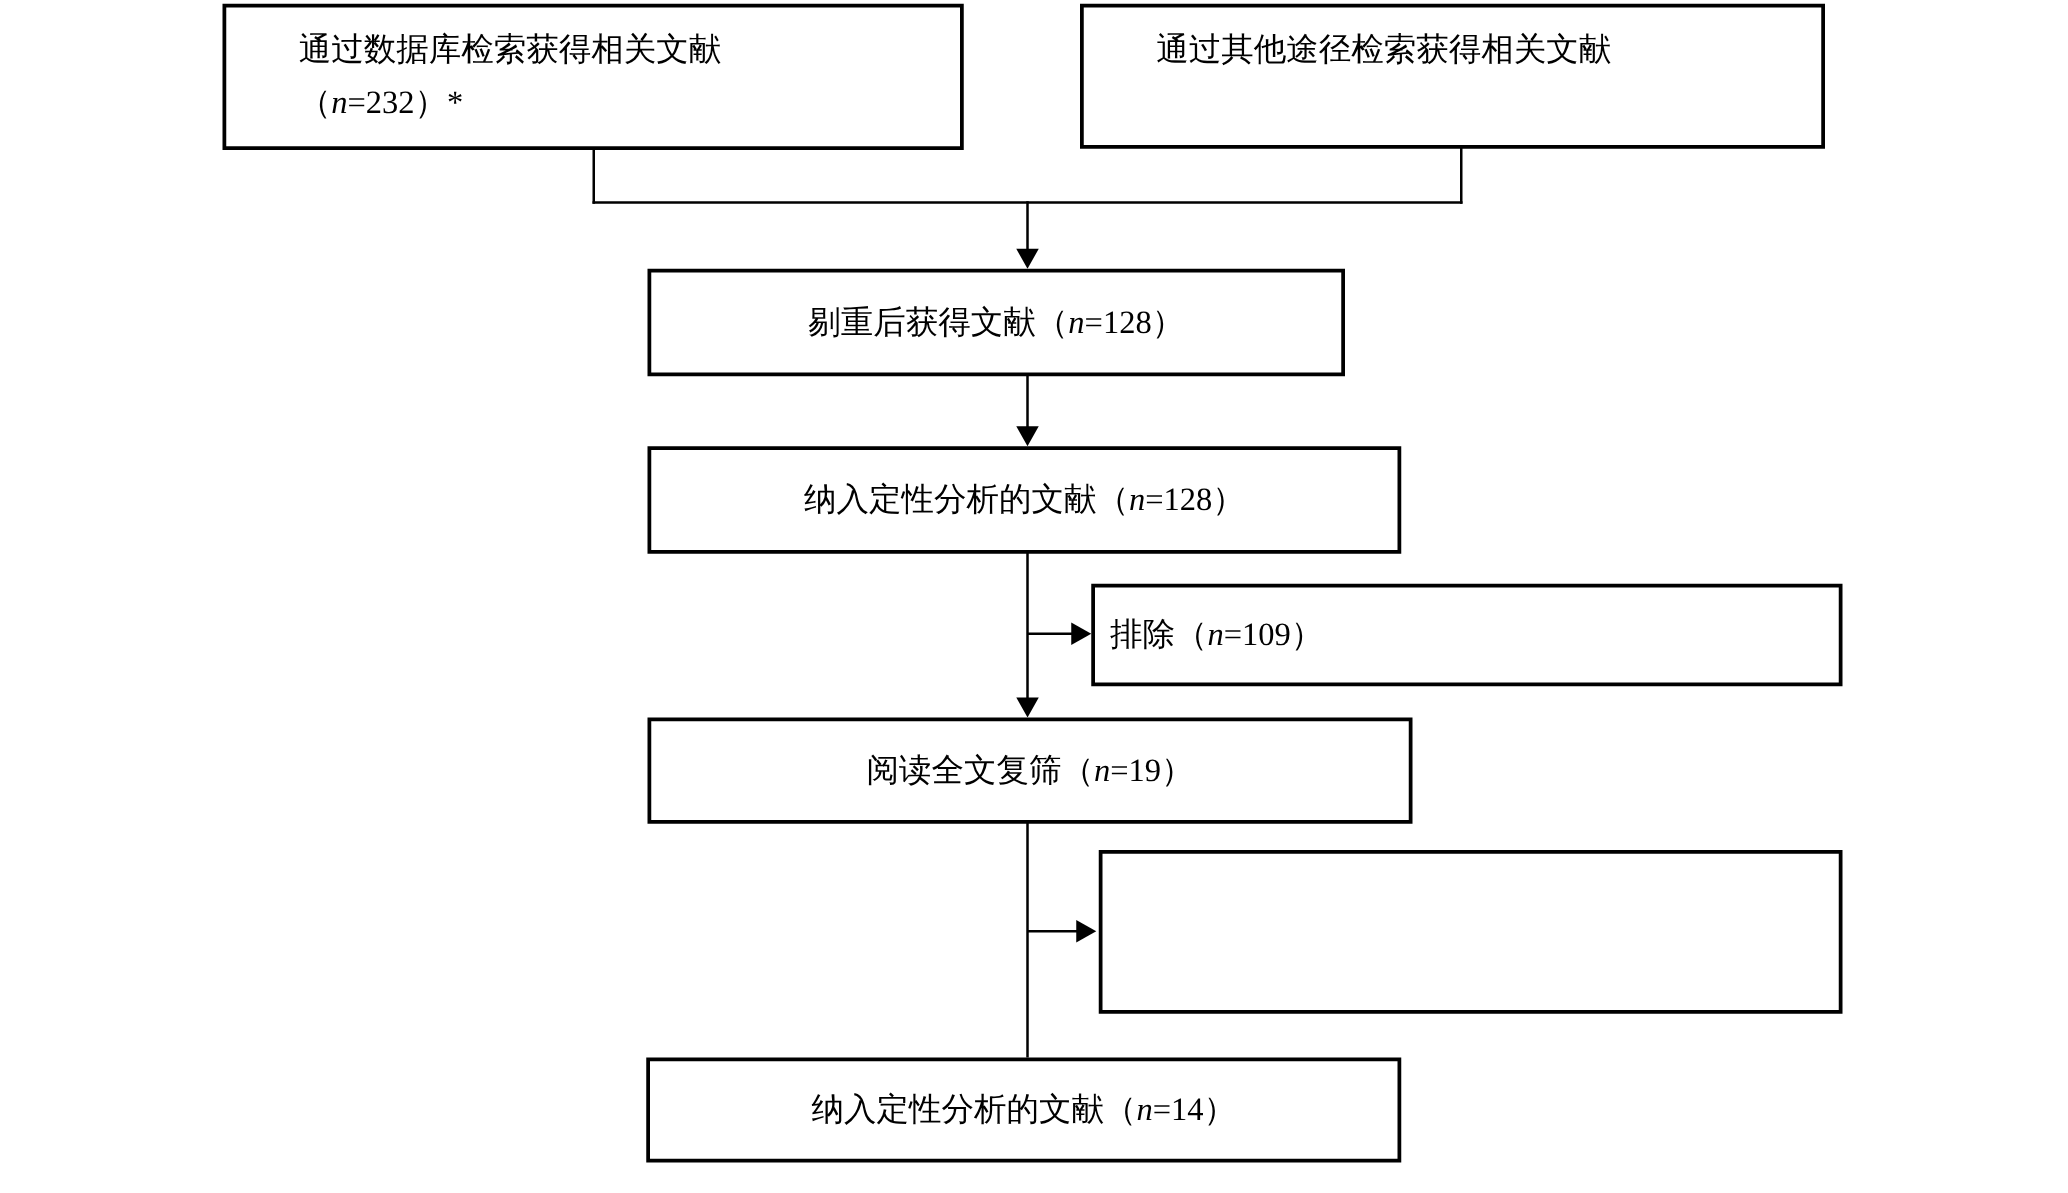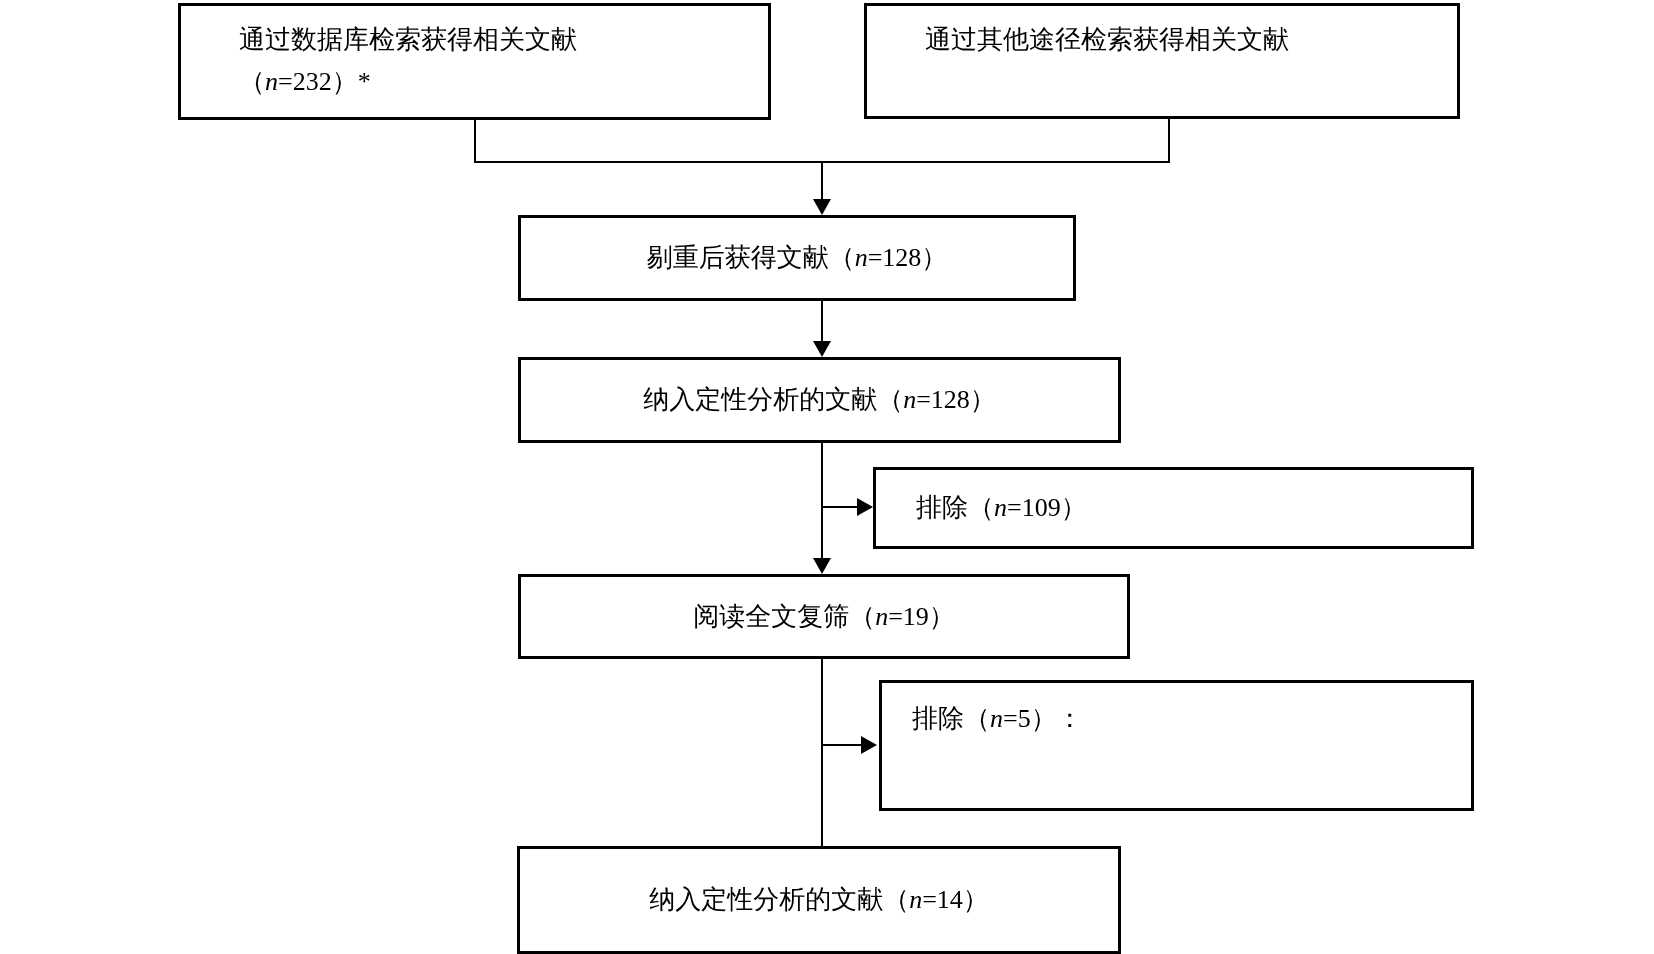--- a/index.html
+++ b/index.html
@@ -29,21 +29,21 @@
     justify-content: center;
     text-align: center;
   }
   
   .box.leftpad {
     padding: 13px 10px 0 58px;
   }
   .box.excl {
     display: flex;
     align-items: center;
-    padding-left: 40px;
+    padding-left: 12px;
   }
   .box.excl2 {
     padding: 14px 6px 0 30px;
     line-height: 44px;
   }
   .box.excl2 .tline + .tline { padding-left: 24px; }
   .vline, .hline { position: absolute; background: #000000; }
   .arrow-down {
     position: absolute; width: 0; height: 0;
     border-left: 9px solid transparent;
@@ -100,20 +100,19 @@
   <div class="box center" style="left:518px; top:574px; width:612px; height:85px;">
       <div class="tline"><span>阅读全文复筛（</span><span class="it">n</span><span>=19）</span></div>
     </div>
 
   <div class="vline" style="left:821px; top:658px; width:2px; height:196px;"></div>
   <div class="hline" style="left:822px; top:744px; width:40px; height:2px;"></div>
   <div class="arrow-right" style="left:861px; top:736px;"></div>
   <div class="arrow-down" style="left:813px; top:853px;"></div>
 
   <div class="box excl2" style="left:879px; top:680px; width:595px; height:131px;">
-      <div class="tline"><span>排除（</span><span class="it">n</span><span>=5）：</span></div>
     </div>
 
-  <div class="box center" style="left:517px; top:846px; width:604px; height:108px;">
+  <div class="box center" style="left:517px; top:846px; width:604px; height:84px;">
       <div class="tline"><span>纳入定性分析的文献（</span><span class="it">n</span><span>=14）</span></div>
     </div>
 
 </div>
 
 </body></html>

